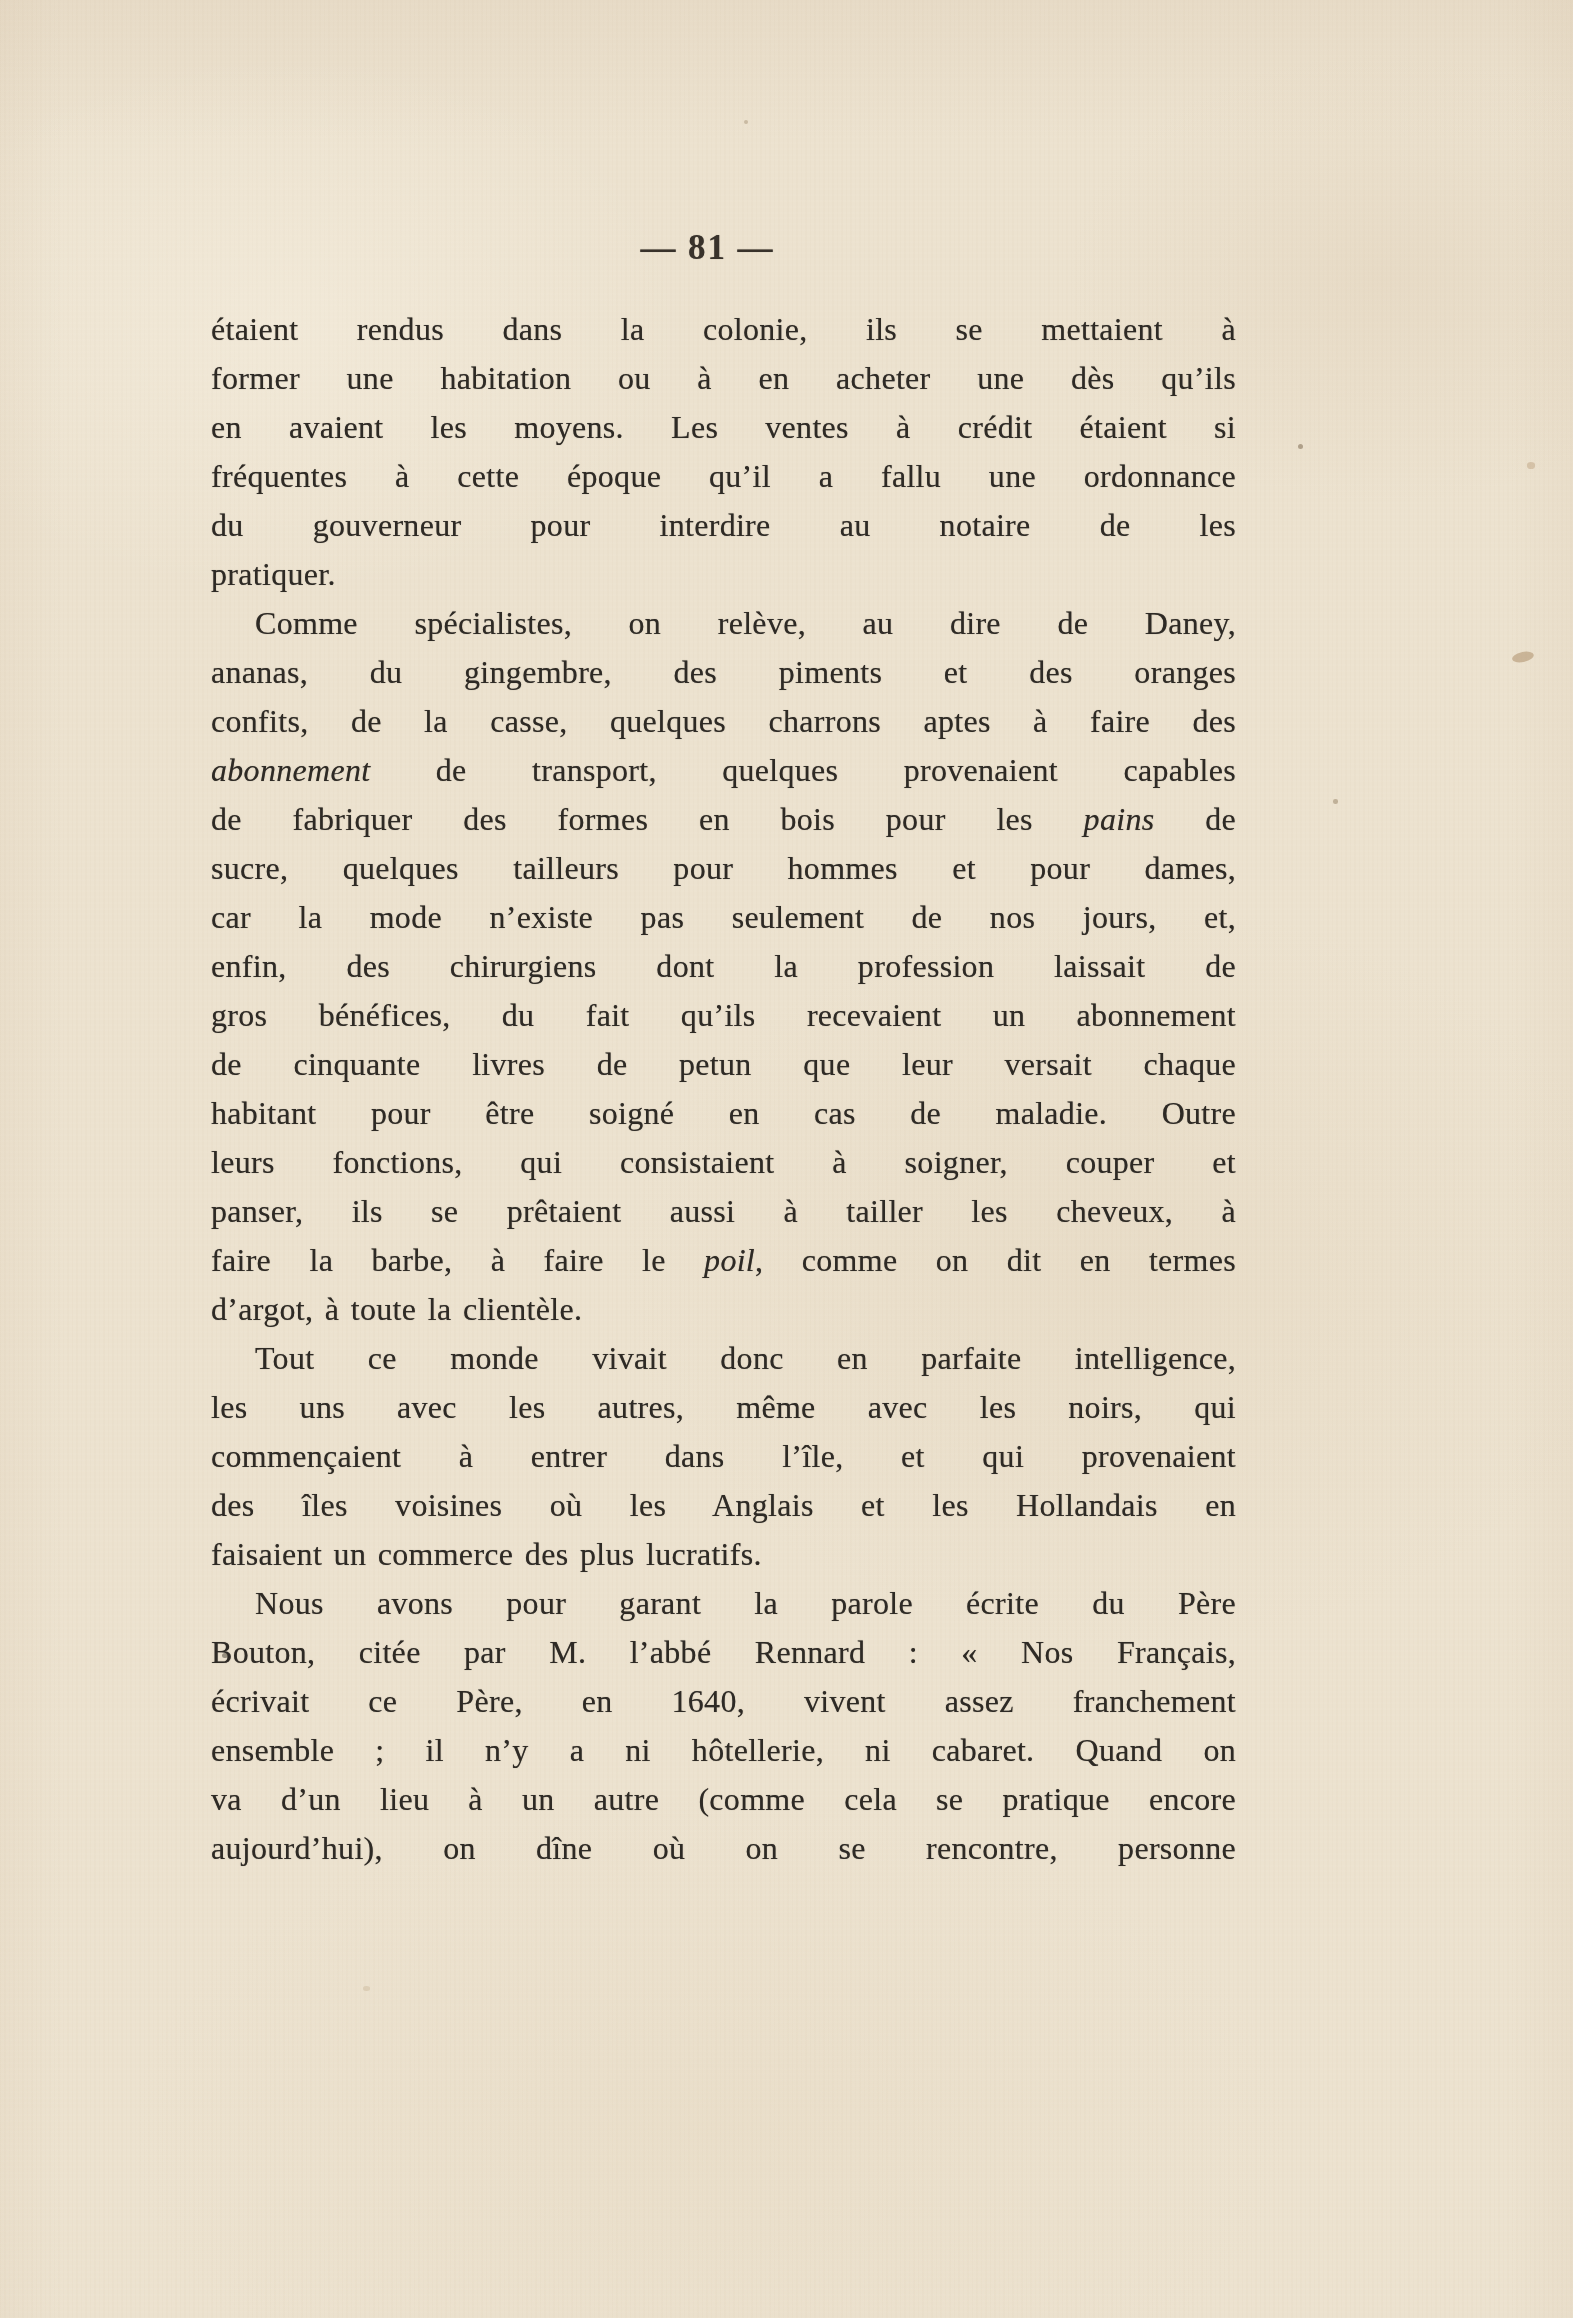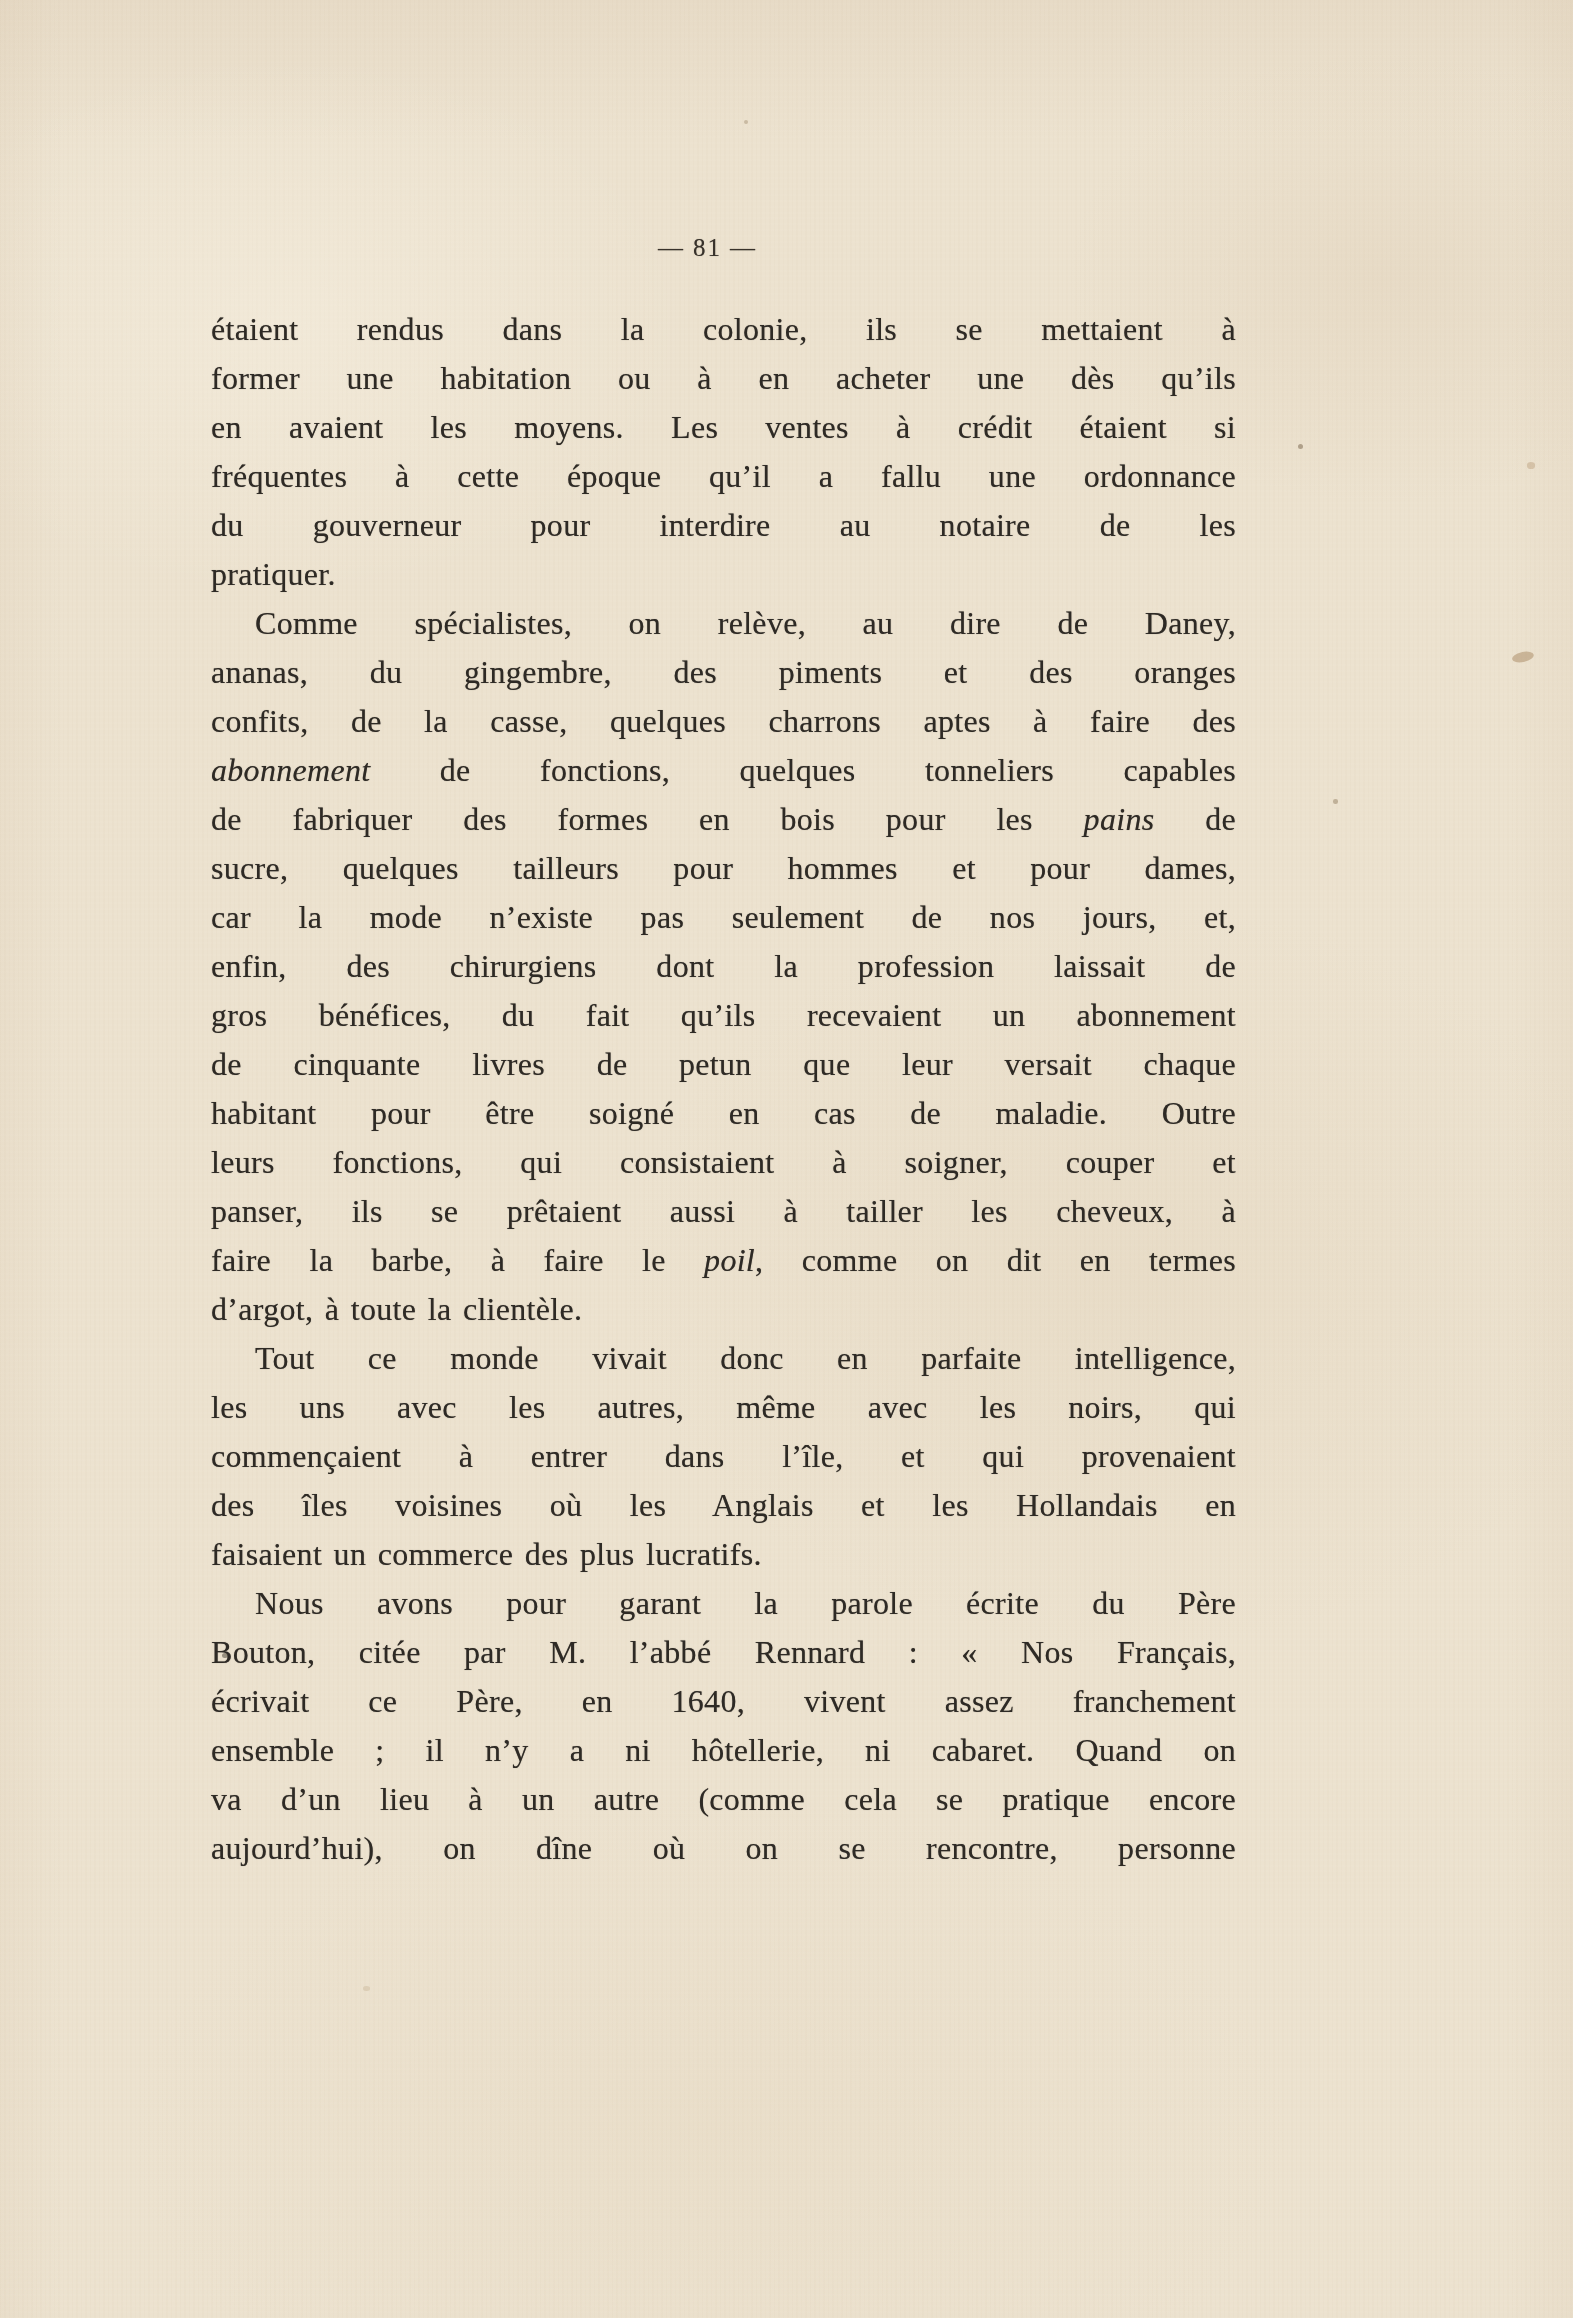--- a/index.html
+++ b/index.html
@@ -25,25 +25,26 @@
       repeating-linear-gradient(90deg, rgba(188,162,126,0.040) 0 1.3px, rgba(0,0,0,0) 1.3px 4.5px),
       repeating-linear-gradient(0deg, rgba(255,252,244,0.030) 0 1.9px, rgba(0,0,0,0) 1.9px 5.8px);
     font-family: "Liberation Serif", "DejaVu Serif", serif;
   }
   .pagenum {
     position: absolute;
     top: 228px;
     left: 0;
     width: 1415px;
     text-align: center;
-    font-size: 25px;
+    font-size: 35px;
     line-height: 39px;
     letter-spacing: 1.9px;
     color: #38322b;
     text-shadow: 0 0 0.8px rgba(45,40,34,0.50);
+    font-weight: bold;
   }
   .text-block {
     position: absolute;
     left: 211px;
     top: 297px;
     width: 1025px;
     margin-top: 8px;
   }
   .line {
     font-size: 32px;
@@ -75,21 +76,21 @@
   <div class="text-block">
       <div class="line"><span>étaient rendus dans la colonie, ils se mettaient à</span></div>
       <div class="line"><span>former une habitation ou à en acheter une dès qu’ils</span></div>
       <div class="line"><span>en avaient les moyens. Les ventes à crédit étaient si</span></div>
       <div class="line"><span>fréquentes à cette époque qu’il a fallu une ordonnance</span></div>
       <div class="line"><span>du gouverneur pour interdire au notaire de les</span></div>
       <div class="line no-j"><span>pratiquer.</span></div>
       <div class="line indent"><span>Comme spécialistes, on relève, au dire de Daney,</span></div>
       <div class="line"><span>ananas, du gingembre, des piments et des oranges</span></div>
       <div class="line"><span>confits, de la casse, quelques charrons aptes à faire des</span></div>
-      <div class="line"><em>abonnement</em><span> de fonctions, quelques tonneliers capables</span></div>
+      <div class="line"><em>abonnement</em><span> de transport, quelques provenaient capables</span></div>
       <div class="line"><span>de fabriquer des formes en bois pour les </span><em>pains</em><span> de</span></div>
       <div class="line"><span>sucre, quelques tailleurs pour hommes et pour dames,</span></div>
       <div class="line"><span>car la mode n’existe pas seulement de nos jours, et,</span></div>
       <div class="line"><span>enfin, des chirurgiens dont la profession laissait de</span></div>
       <div class="line"><span>gros bénéfices, du fait qu’ils recevaient un abonnement</span></div>
       <div class="line"><span>de cinquante livres de petun que leur versait chaque</span></div>
       <div class="line"><span>habitant pour être soigné en cas de maladie. Outre</span></div>
       <div class="line"><span>leurs fonctions, qui consistaient à soigner, couper et</span></div>
       <div class="line"><span>panser, ils se prêtaient aussi à tailler les cheveux, à</span></div>
       <div class="line"><span>faire la barbe, à faire le </span><em>poil</em><span>, comme on dit en termes</span></div>

